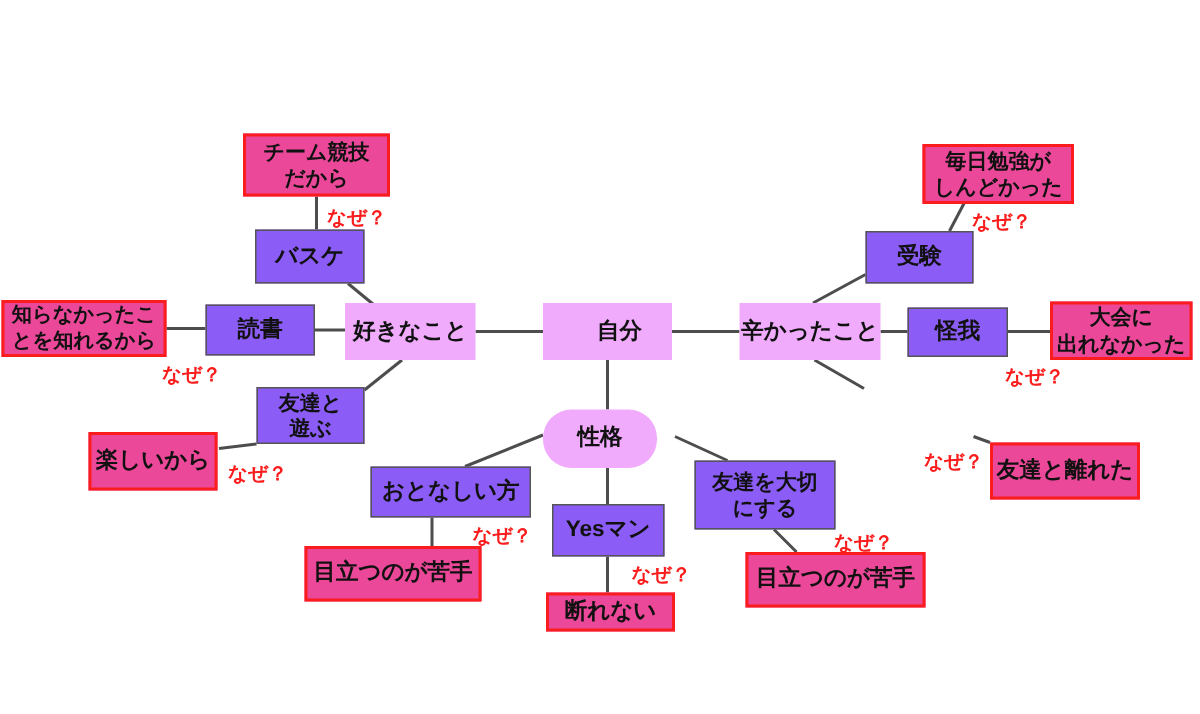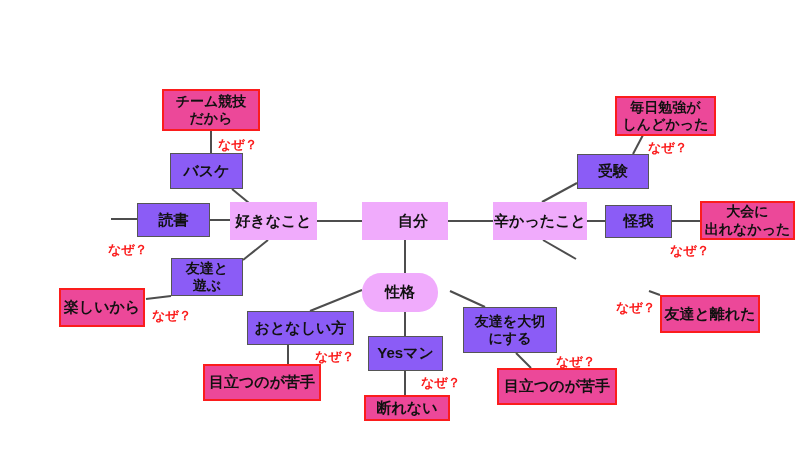--- a/index.html
+++ b/index.html
@@ -62,20 +62,22 @@
 遊ぶ</div>
   <div class="node white-node" style="left:577px; top:154px; width:72px; height:35px;">受験</div>
   <div class="node white-node" style="left:605px; top:205px; width:67px; height:33px;">怪我</div>
   <div class="node white-node" style="left:247px; top:311px; width:107px; height:34px;">おとなしい方</div>
   <div class="node white-node" style="left:368px; top:336px; width:75px; height:35px;">Yesマン</div>
   <div class="node white-node" style="left:463px; top:307px; width:94px; height:46px; font-size:14px;">友達を大切
 にする</div>
 
   <div class="node red-node" style="left:162px; top:89px; width:98px; height:42px;">チーム競技
 だから</div>
+  <div class="node red-node" style="left:1px; top:200px; width:110px; height:38px; font-size:13.5px;">知らなかったこ
+とを知れるから</div>
   <div class="node red-node" style="left:59px; top:288px; width:86px; height:39px; font-size:15px;">楽しいから</div>
   <div class="node red-node" style="left:615px; top:96px; width:101px; height:40px;">毎日勉強が
 しんどかった</div>
   <div class="node red-node" style="left:700px; top:201px; width:95px; height:39px;">大会に
 出れなかった</div>
   <div class="node red-node" style="left:660px; top:295px; width:100px; height:38px; font-size:15px;">友達と離れた</div>
   <div class="node red-node" style="left:203px; top:364px; width:118px; height:37px; font-size:15px;">目立つのが苦手</div>
   <div class="node red-node" style="left:364px; top:395px; width:86px; height:26px; font-size:15px;">断れない</div>
   <div class="node red-node" style="left:497px; top:368px; width:120px; height:37px; font-size:15px;">目立つのが苦手</div>
 

